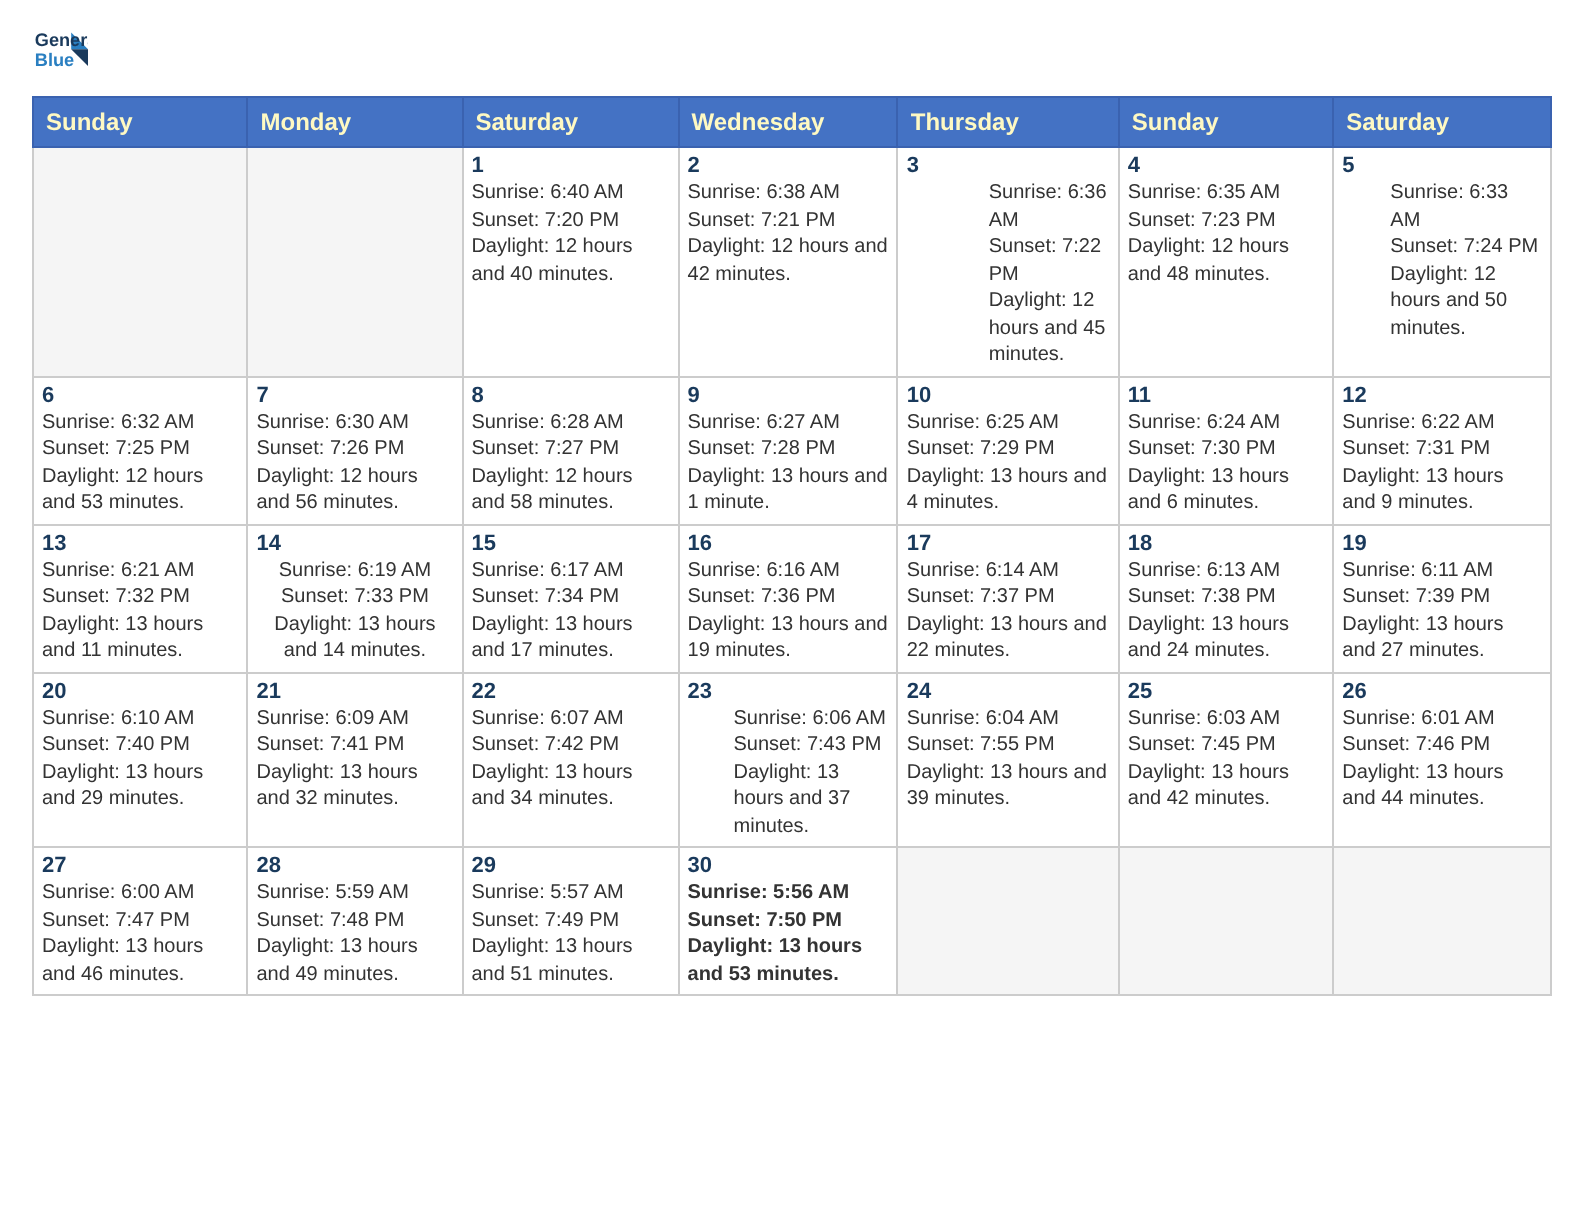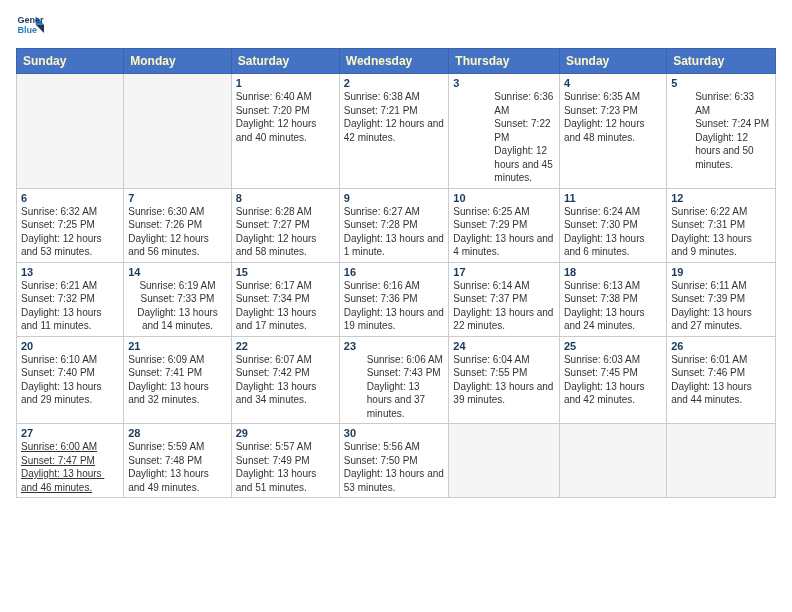--- a/index.html
+++ b/index.html
@@ -278,39 +278,39 @@
           <td>
             <span class="day-num">26</span>
             <div class="day-info" style="white-space: pre-wrap;">Sunrise: 6:01 AM
 Sunset: 7:46 PM
 Daylight: 13 hours and 44 minutes.</div>
           </td>
         </tr>
         <tr>
           <td>
             <span class="day-num">27</span>
-            <div class="day-info" style="white-space: pre-wrap; text-decoration: underline;">Sunrise: 6:00 AM
+            <div class="day-info" style="white-space: pre-wrap;">Sunrise: 6:00 AM
 Sunset: 7:47 PM
 Daylight: 13 hours and 46 minutes.</div>
           </td>
           <td>
             <span class="day-num">28</span>
             <div class="day-info" style="white-space: pre-wrap;">Sunrise: 5:59 AM
 Sunset: 7:48 PM
 Daylight: 13 hours and 49 minutes.</div>
           </td>
           <td>
             <span class="day-num">29</span>
             <div class="day-info" style="white-space: pre-wrap;">Sunrise: 5:57 AM
 Sunset: 7:49 PM
 Daylight: 13 hours and 51 minutes.</div>
           </td>
           <td>
             <span class="day-num">30</span>
-            <div class="day-info" style="white-space: pre-wrap;">Sunrise: 5:56 AM
+            <div class="day-info" style="white-space: pre-wrap; font-weight: bold;">Sunrise: 5:56 AM
 Sunset: 7:50 PM
 Daylight: 13 hours and 53 minutes.</div>
           </td>
           <td class="empty"></td>
           <td class="empty"></td>
           <td class="empty"></td>
         </tr>
       </tbody>
   </table>
 </div>

